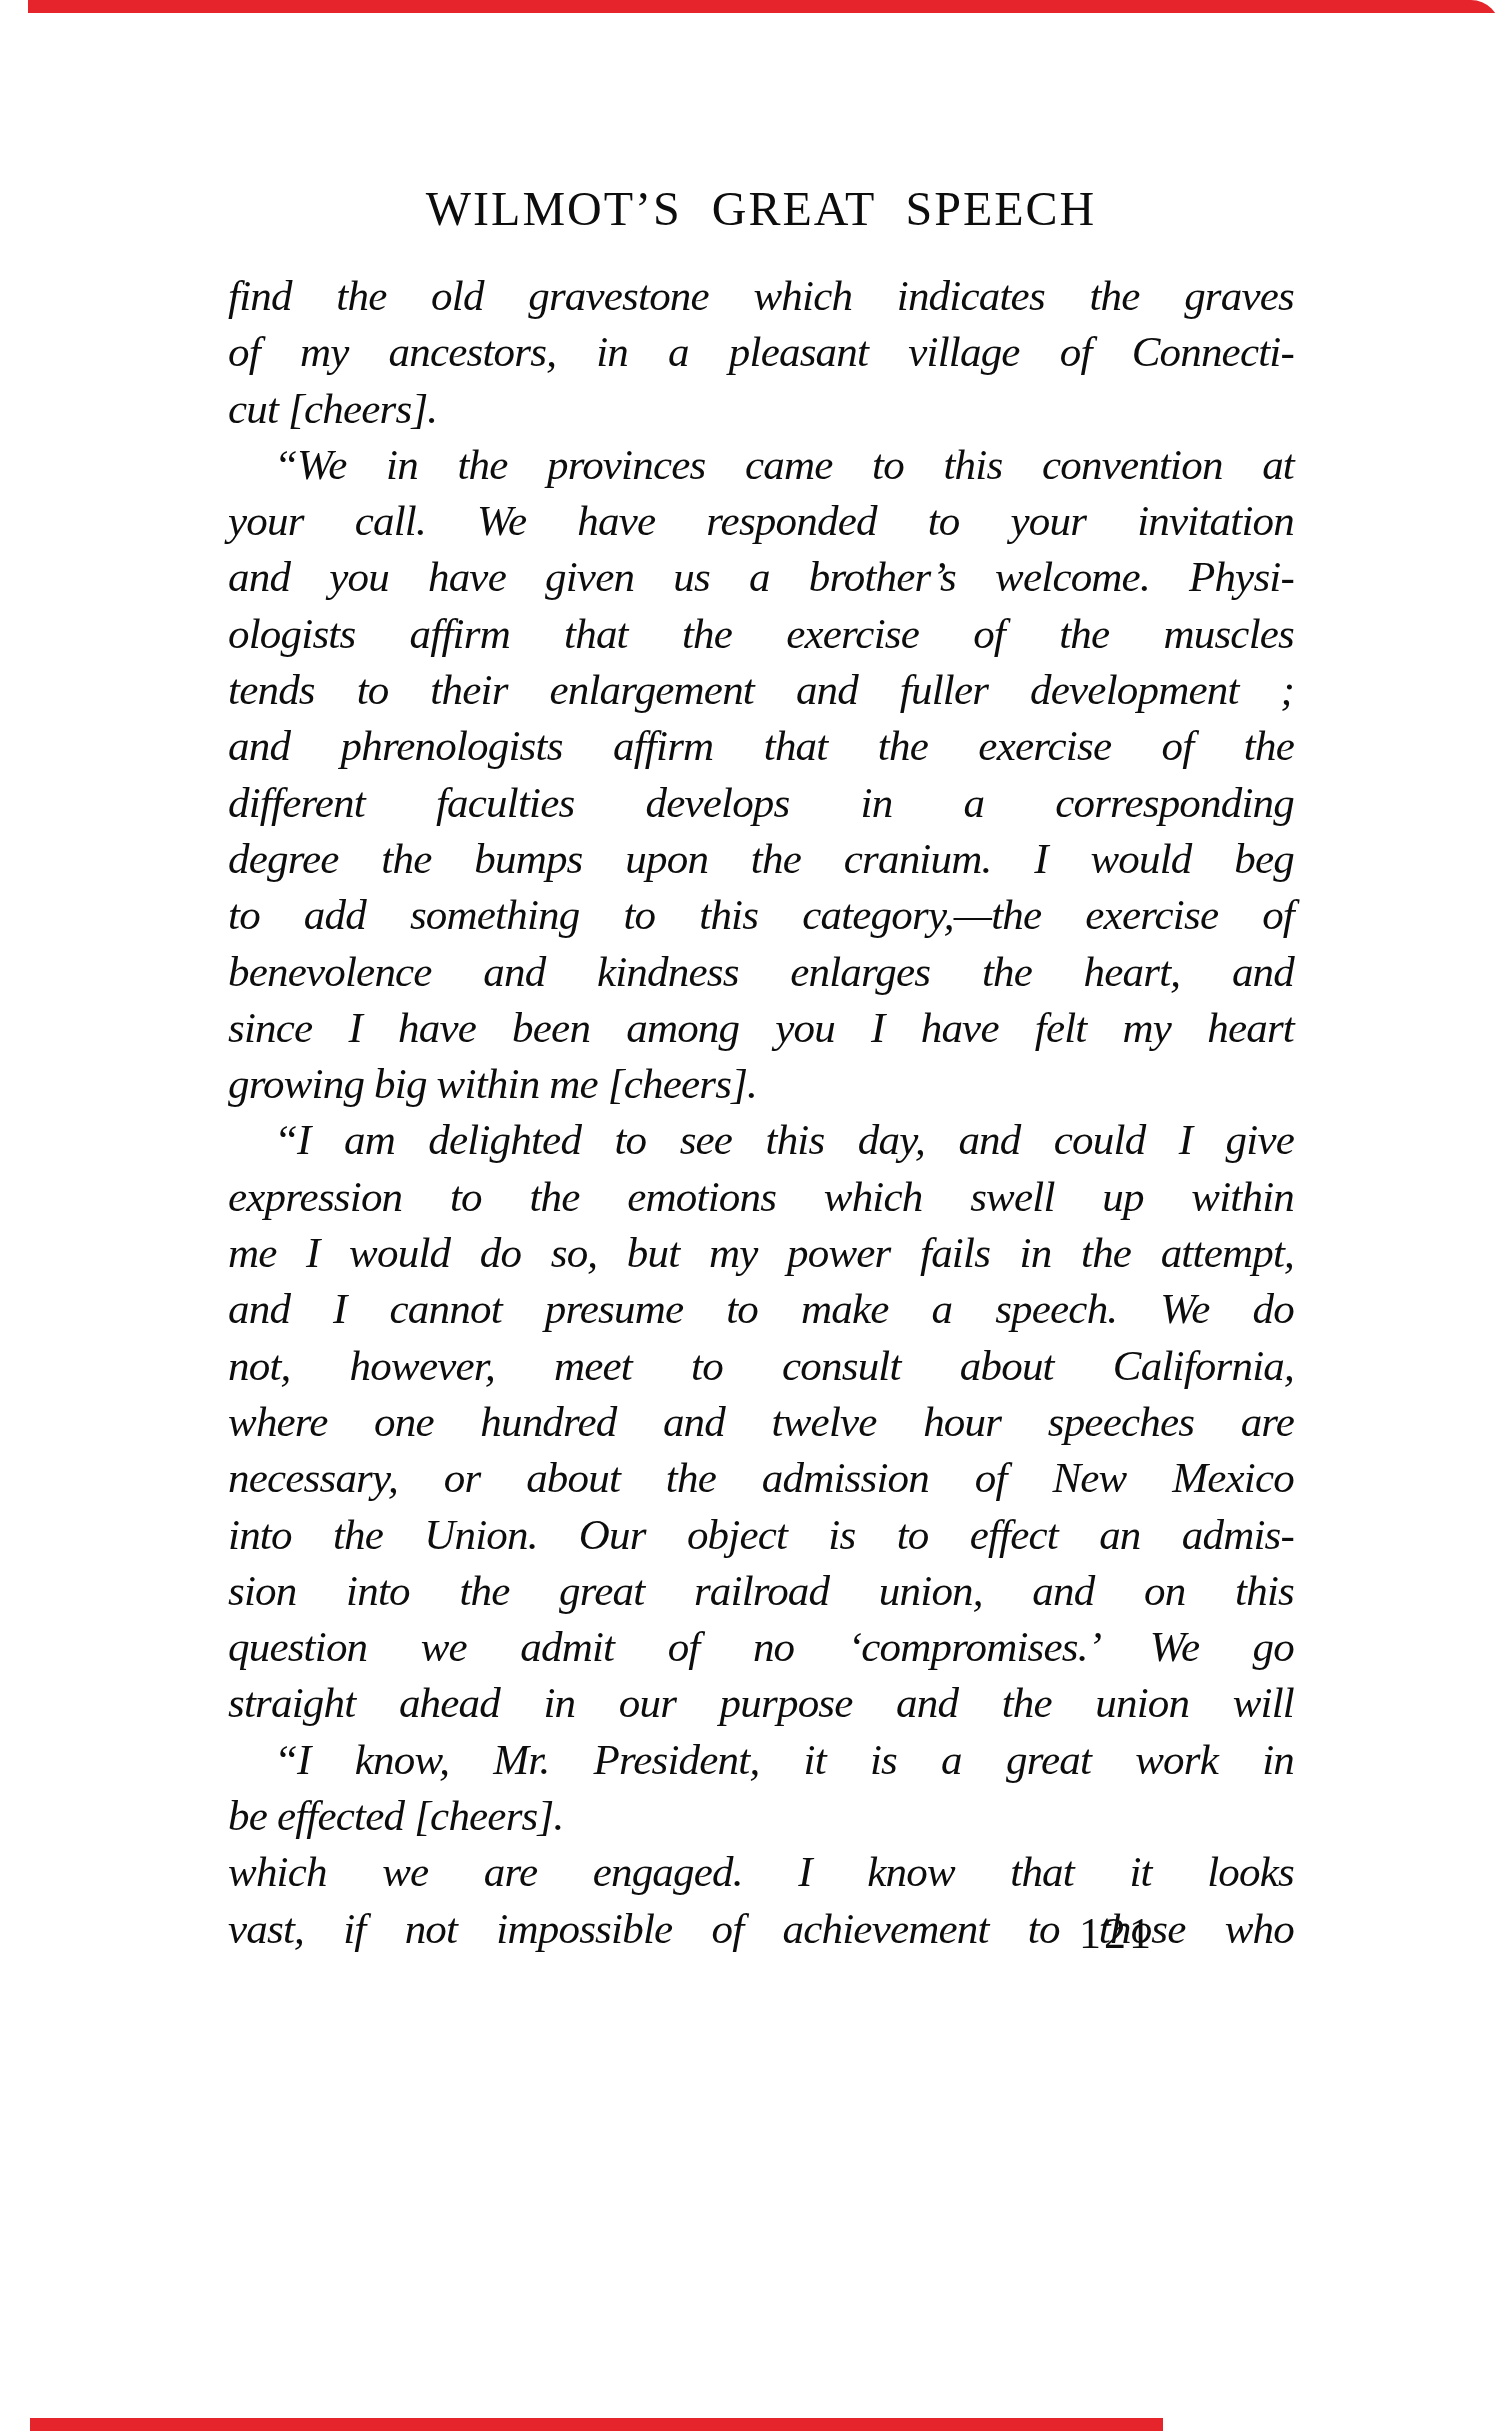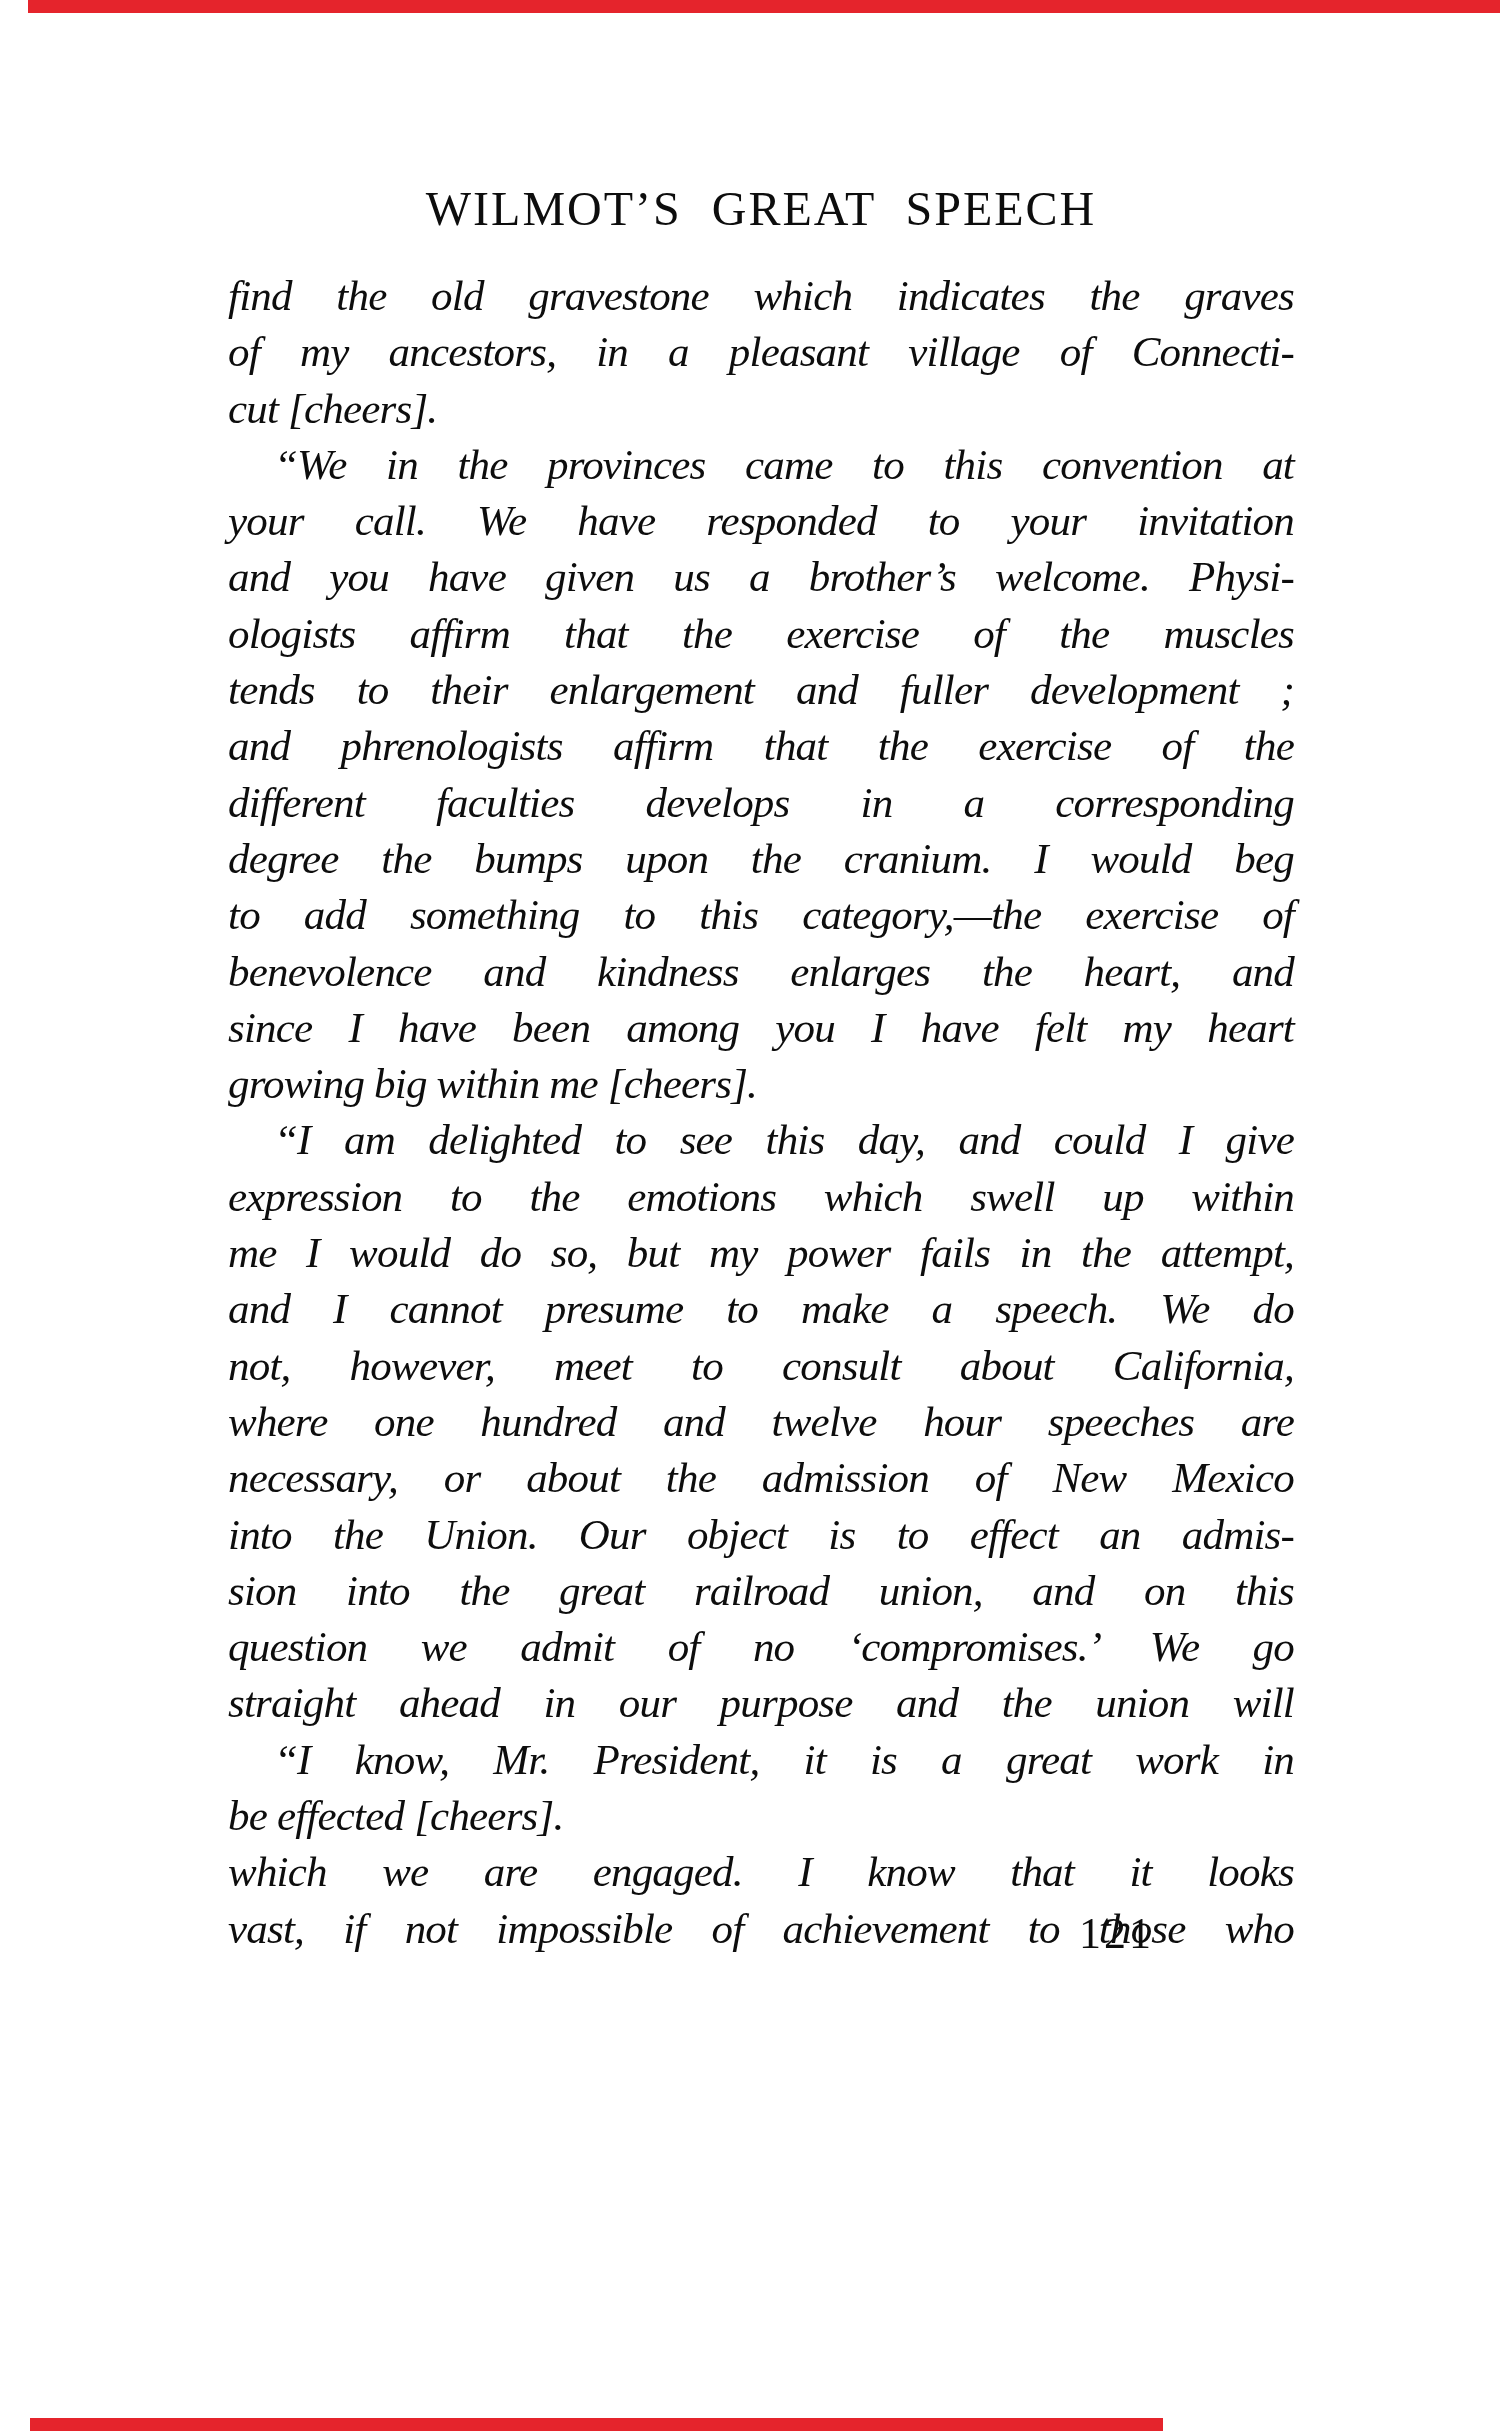--- a/index.html
+++ b/index.html
@@ -6,20 +6,21 @@
   body { width: 1500px; height: 2431px; background: #ffffff; }
 
   .page {
     position: relative;
     width: 1500px;
     height: 2431px;
     background: #ffffff;
     overflow: hidden;
     font-family: "Liberation Serif", "DejaVu Serif", serif;
     color: #0d0d0d;
+    border-radius: 29px;
   }
 
   .red-bar {
     position: absolute;
     background: var(--red, #e5242c);
     height: 13px;
   }
   .red-bar.top { top: 0; left: 28px; right: 0; }
   .red-bar.bottom { bottom: 0; left: 30px; width: 1133px; }
 

